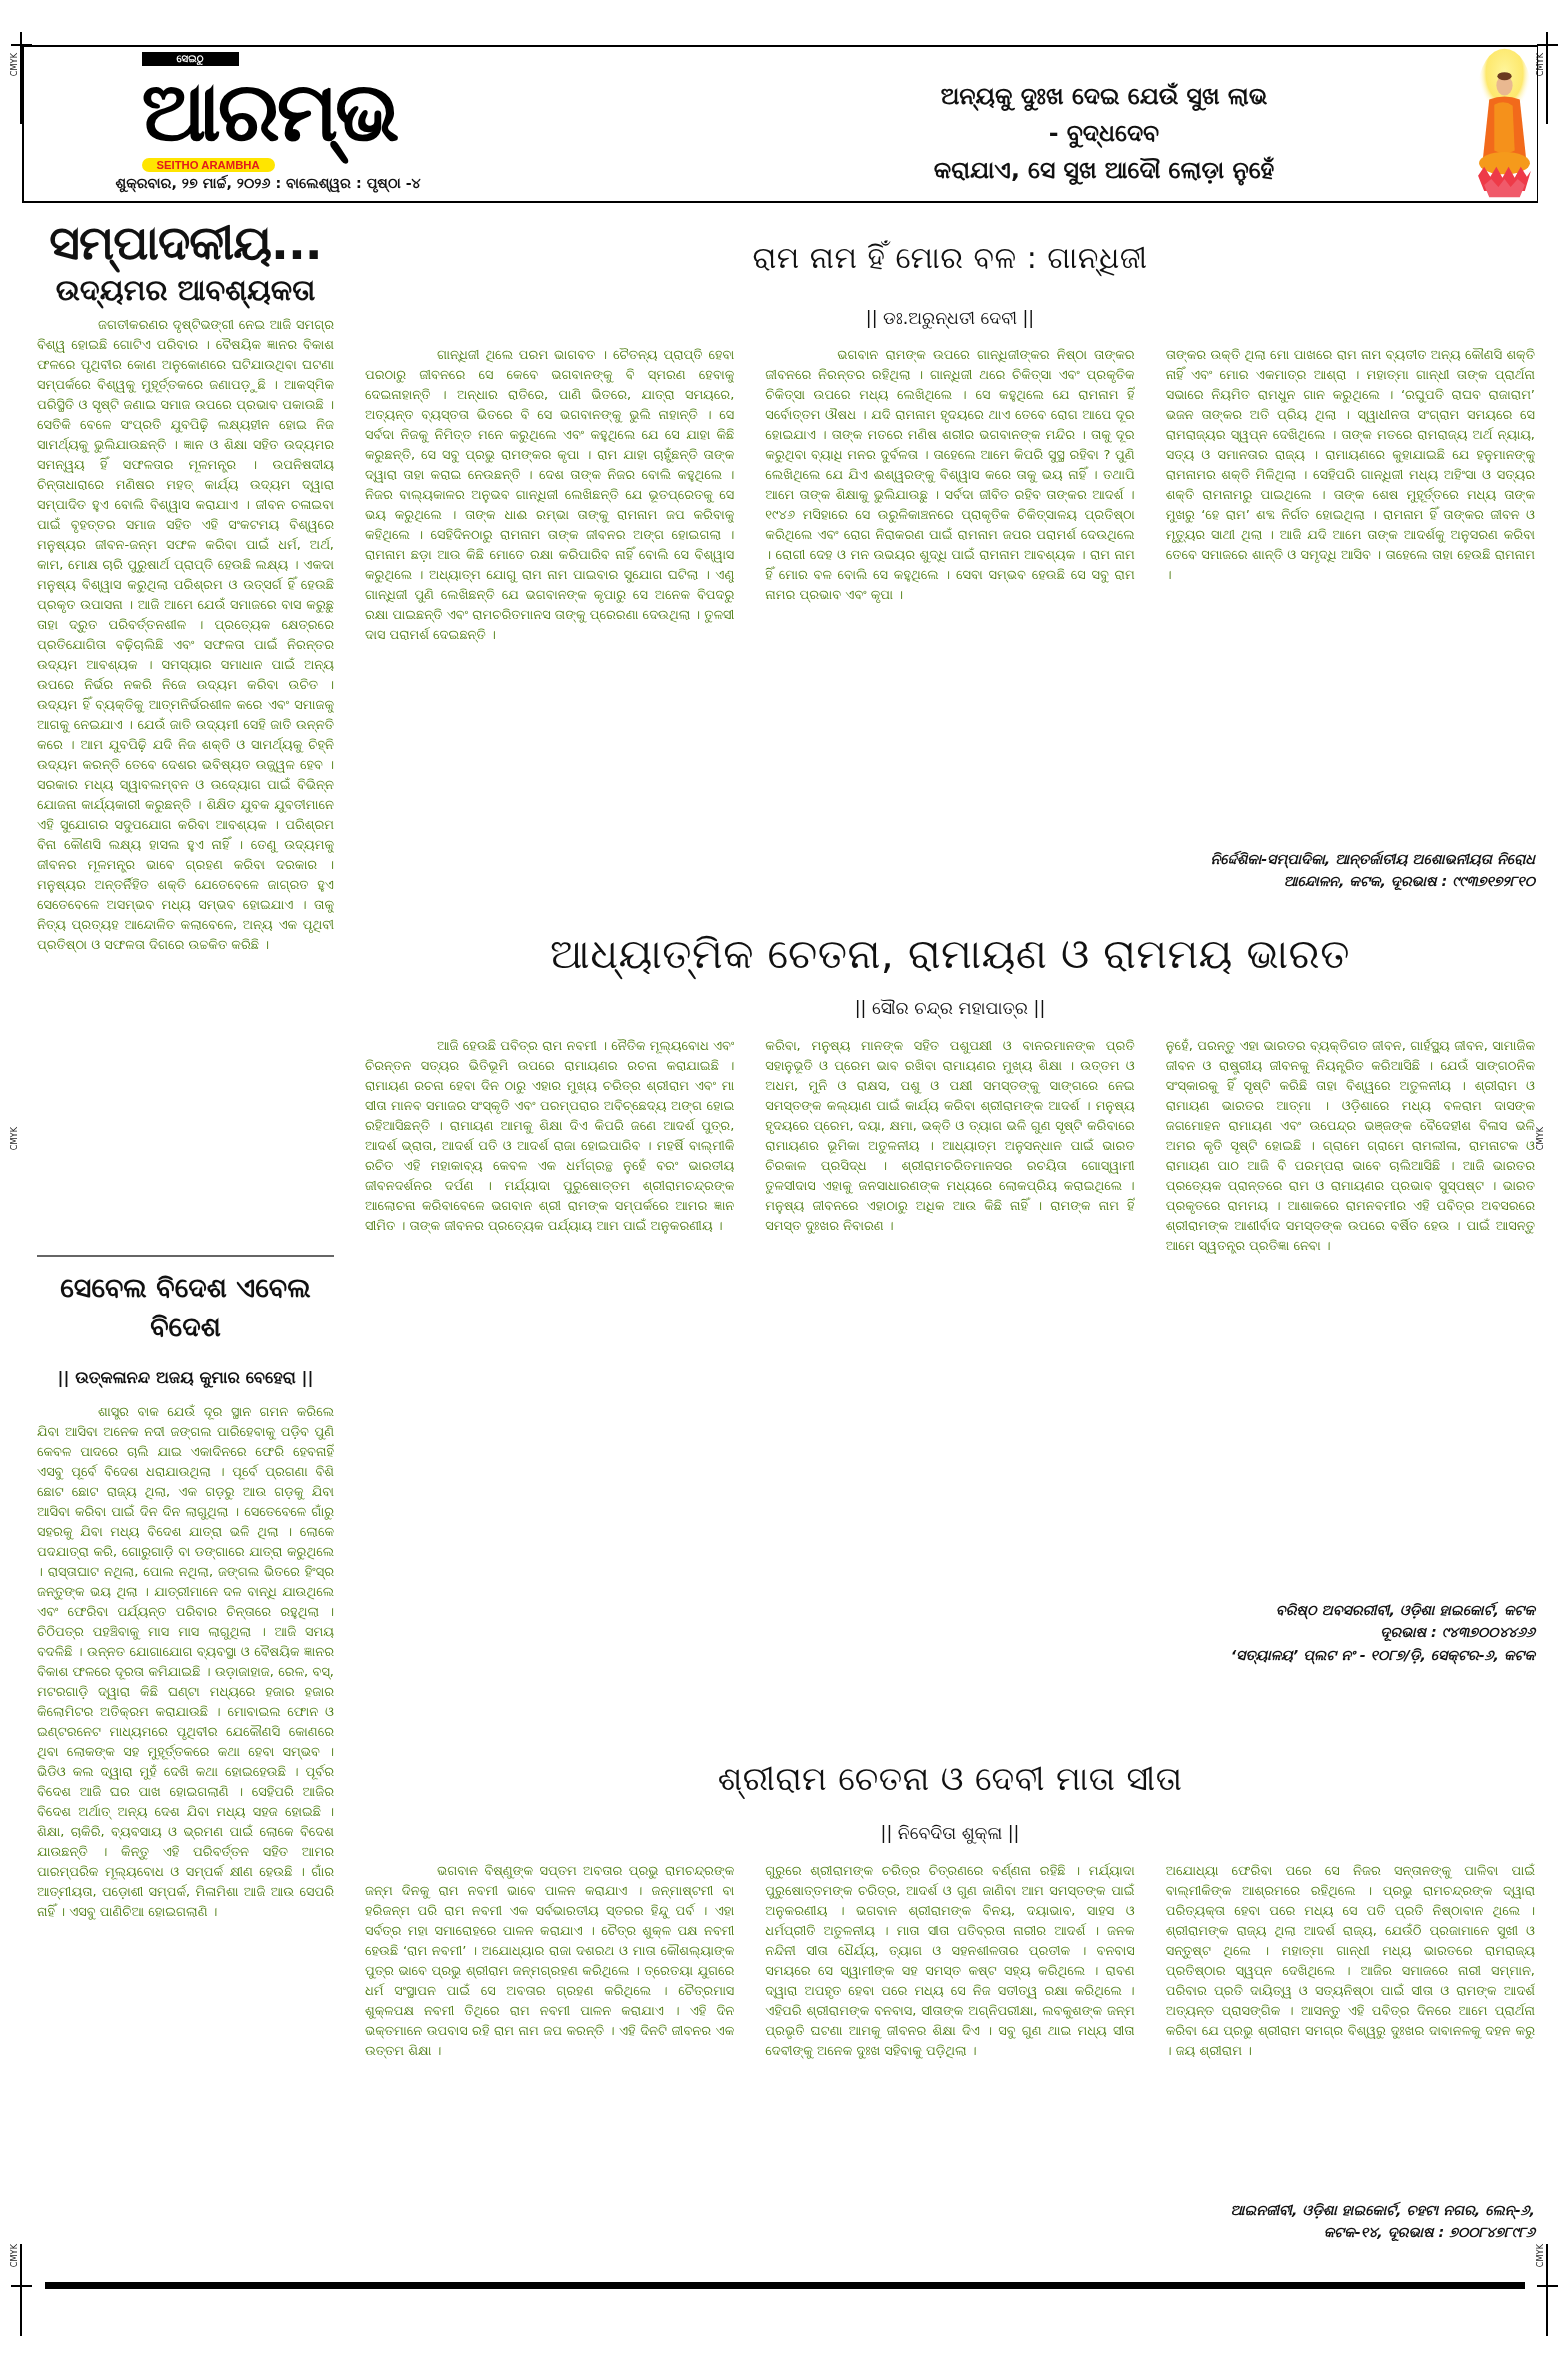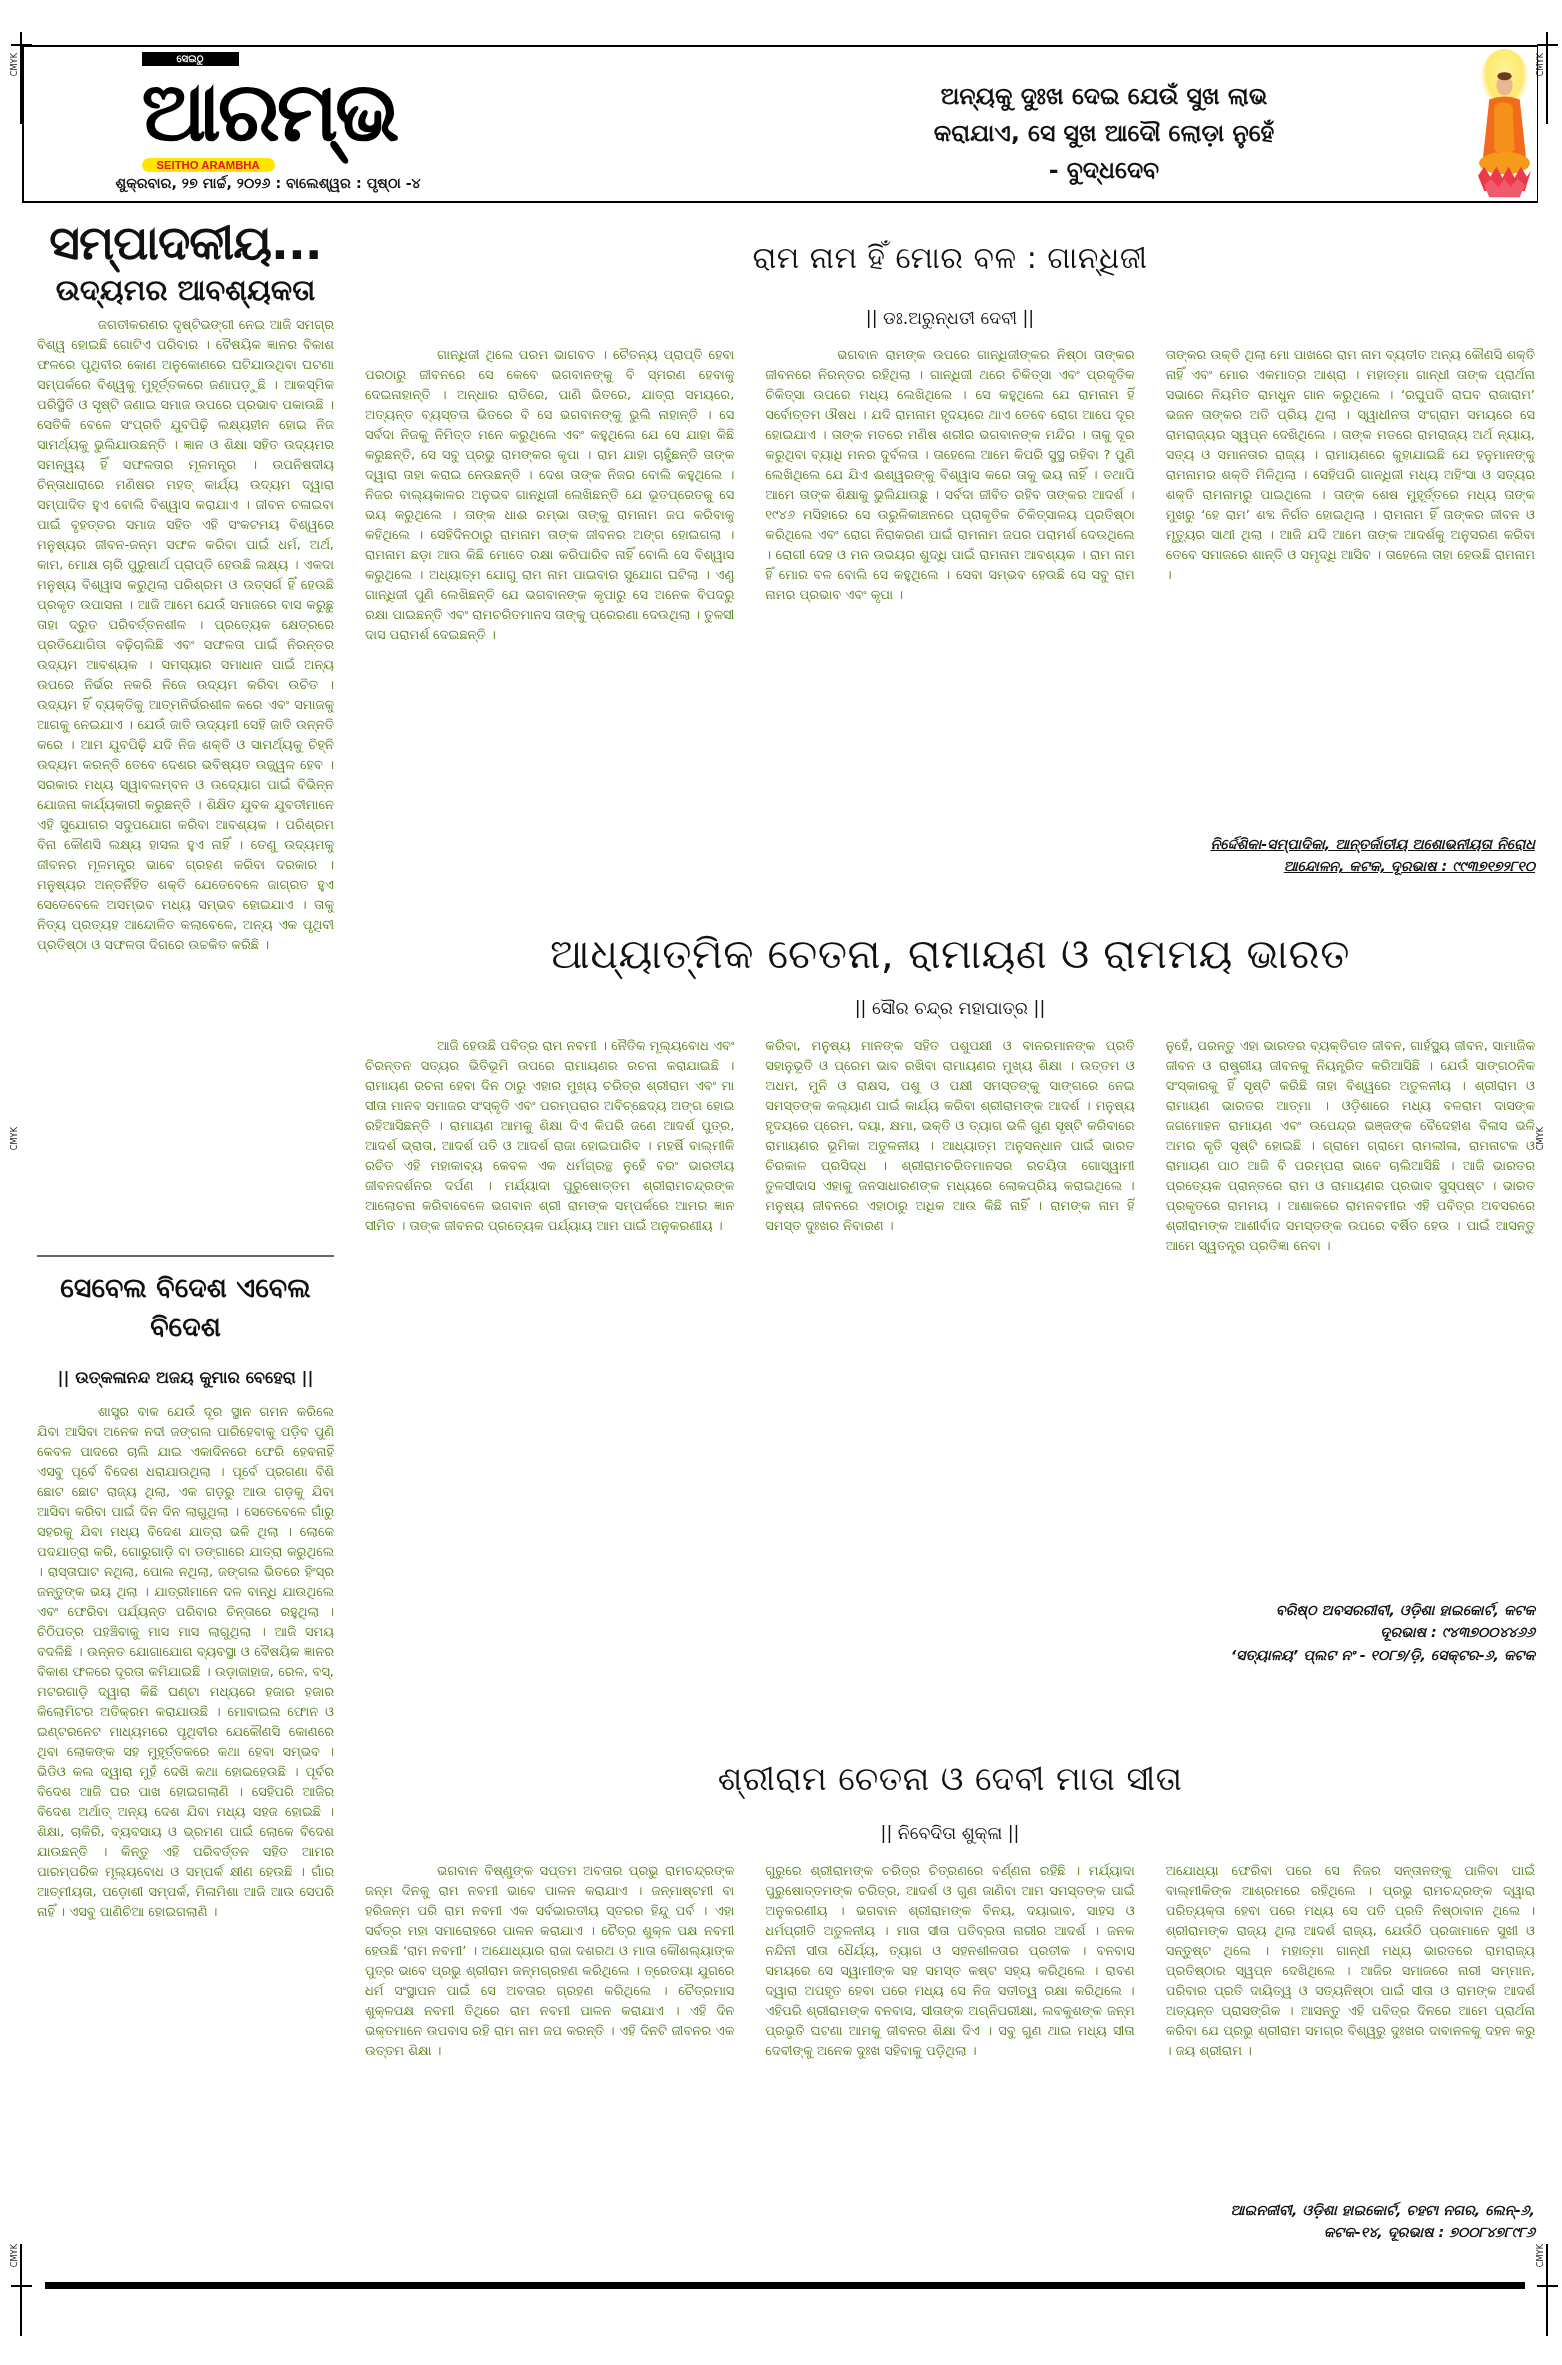--- a/index.html
+++ b/index.html
@@ -73,22 +73,22 @@
 <header class="masthead">
   <div class="logo-box" style="left:118px;">
     <div class="logo-top">ସେଇଠୁ</div>
     <div class="logo-main">ଆରମ୍ଭ</div>
     <div class="logo-tag">SEITHO ARAMBHA</div>
   </div>
   <div class="dateline">ଶୁକ୍ରବାର, ୨୭ ମାର୍ଚ୍ଚ, ୨୦୨୬ : ବାଲେଶ୍ୱର : ପୃଷ୍ଠା -୪</div>
 
   <div class="quote">
     <div>ଅନ୍ୟକୁ ଦୁଃଖ ଦେଇ ଯେଉଁ ସୁଖ ଲାଭ</div>
+    <div>- ବୁଦ୍ଧଦେବ</div>
     <div>କରାଯାଏ, ସେ ସୁଖ ଆଦୌ ଲୋଡ଼ା ନୁହେଁ</div>
-    <div>- ବୁଦ୍ଧଦେବ</div>
   </div>
 
   <div class="buddha">
     <svg width="61" height="154" viewBox="0 0 120 300">
       <defs>
         <radialGradient id="halo" cx="50%" cy="30%" r="50%">
           <stop offset="0%" stop-color="#fff6a0"></stop>
           <stop offset="70%" stop-color="#fde34a" stop-opacity="0.8"></stop>
           <stop offset="100%" stop-color="#ffffff" stop-opacity="0"></stop>
         </radialGradient>
@@ -123,21 +123,21 @@
 
   <div class="col-main">
     <article class="article" style="top:0;">
       <h2 class="main-headline" style="margin-top:21px;">ରାମ ନାମ ହିଁ ମୋର ବଳ : ଗାନ୍ଧିଜୀ</h2>
       <div class="byline" style="font-weight:normal; font-size:17.4px; margin:23.6px 0 13.3px;">|| ଡଃ.ଅରୁନ୍ଧତୀ ଦେବୀ ||</div>
       <div class="cols3">
         <p class="body-text first" style="height:553px; overflow:hidden;">ଗାନ୍ଧିଜୀ ଥିଲେ ପରମ ଭାଗବତ । ଚୈତନ୍ୟ ପ୍ରାପ୍ତି ହେବା ପରଠାରୁ ଜୀବନରେ ସେ କେବେ ଭଗବାନଙ୍କୁ ବି ସ୍ମରଣ ହେବାକୁ ଦେଇନାହାନ୍ତି । ଅନ୍ଧାର ରାତିରେ, ପାଣି ଭିତରେ, ଯାତ୍ରା ସମୟରେ, ଅତ୍ୟନ୍ତ ବ୍ୟସ୍ତତା ଭିତରେ ବି ସେ ଭଗବାନଙ୍କୁ ଭୁଲି ନାହାନ୍ତି । ସେ ସର୍ବଦା ନିଜକୁ ନିମିତ୍ତ ମନେ କରୁଥିଲେ ଏବଂ କହୁଥିଲେ ଯେ ସେ ଯାହା କିଛି କରୁଛନ୍ତି, ସେ ସବୁ ପ୍ରଭୁ ରାମଙ୍କର କୃପା । ରାମ ଯାହା ଚାହୁଁଛନ୍ତି ତାଙ୍କ ଦ୍ୱାରା ତାହା କରାଇ ନେଉଛନ୍ତି । ଦେଶ ତାଙ୍କ ନିଜର ବୋଲି କହୁଥିଲେ । ନିଜର ବାଲ୍ୟକାଳର ଅନୁଭବ ଗାନ୍ଧିଜୀ ଲେଖିଛନ୍ତି ଯେ ଭୂତପ୍ରେତକୁ ସେ ଭୟ କରୁଥିଲେ । ତାଙ୍କ ଧାଈ ରମ୍ଭା ତାଙ୍କୁ ରାମନାମ ଜପ କରିବାକୁ କହିଥିଲେ । ସେହିଦିନଠାରୁ ରାମନାମ ତାଙ୍କ ଜୀବନର ଅଙ୍ଗ ହୋଇଗଲା । ରାମନାମ ଛଡ଼ା ଆଉ କିଛି ମୋତେ ରକ୍ଷା କରିପାରିବ ନାହିଁ ବୋଲି ସେ ବିଶ୍ୱାସ କରୁଥିଲେ । ଅଧ୍ୟାତ୍ମ ଯୋଗୁ ରାମ ନାମ ପାଇବାର ସୁଯୋଗ ଘଟିଲା । ଏଣୁ ଗାନ୍ଧିଜୀ ପୁଣି ଲେଖିଛନ୍ତି ଯେ ଭଗବାନଙ୍କ କୃପାରୁ ସେ ଅନେକ ବିପଦରୁ ରକ୍ଷା ପାଇଛନ୍ତି ଏବଂ ରାମଚରିତମାନସ ତାଙ୍କୁ ପ୍ରେରଣା ଦେଉଥିଲା । ତୁଳସୀ ଦାସ ପରାମର୍ଶ ଦେଇଛନ୍ତି ।</p>
         <p class="body-text first" style="height:553px; overflow:hidden;">ଭଗବାନ ରାମଙ୍କ ଉପରେ ଗାନ୍ଧିଜୀଙ୍କର ନିଷ୍ଠା ତାଙ୍କର ଜୀବନରେ ନିରନ୍ତର ରହିଥିଲା । ଗାନ୍ଧିଜୀ ଥରେ ଚିକିତ୍ସା ଏବଂ ପ୍ରକୃତିକ ଚିକିତ୍ସା ଉପରେ ମଧ୍ୟ ଲେଖିଥିଲେ । ସେ କହୁଥିଲେ ଯେ ରାମନାମ ହିଁ ସର୍ବୋତ୍ତମ ଔଷଧ । ଯଦି ରାମନାମ ହୃଦୟରେ ଥାଏ ତେବେ ରୋଗ ଆପେ ଦୂର ହୋଇଯାଏ । ତାଙ୍କ ମତରେ ମଣିଷ ଶରୀର ଭଗବାନଙ୍କ ମନ୍ଦିର । ତାକୁ ଦୂର କରୁଥିବା ବ୍ୟାଧି ମନର ଦୁର୍ବଳତା । ତାହେଲେ ଆମେ କିପରି ସୁସ୍ଥ ରହିବା ? ପୁଣି ଲେଖିଥିଲେ ଯେ ଯିଏ ଈଶ୍ୱରଙ୍କୁ ବିଶ୍ୱାସ କରେ ତାକୁ ଭୟ ନାହିଁ । ତଥାପି ଆମେ ତାଙ୍କ ଶିକ୍ଷାକୁ ଭୁଲିଯାଉଛୁ । ସର୍ବଦା ଜୀବିତ ରହିବ ତାଙ୍କର ଆଦର୍ଶ । ୧୯୪୬ ମସିହାରେ ସେ ଉରୁଳିକାଞ୍ଚନରେ ପ୍ରାକୃତିକ ଚିକିତ୍ସାଳୟ ପ୍ରତିଷ୍ଠା କରିଥିଲେ ଏବଂ ରୋଗ ନିରାକରଣ ପାଇଁ ରାମନାମ ଜପର ପରାମର୍ଶ ଦେଉଥିଲେ । ରୋଗୀ ଦେହ ଓ ମନ ଉଭୟର ଶୁଦ୍ଧି ପାଇଁ ରାମନାମ ଆବଶ୍ୟକ । ରାମ ନାମ ହିଁ ମୋର ବଳ ବୋଲି ସେ କହୁଥିଲେ । ସେବା ସମ୍ଭବ ହେଉଛି ସେ ସବୁ ରାମ ନାମର ପ୍ରଭାବ ଏବଂ କୃପା ।</p>
         <div>
           <p class="body-text" style="height:482px; overflow:hidden;">ତାଙ୍କର ଉକ୍ତି ଥିଲା ମୋ ପାଖରେ ରାମ ନାମ ବ୍ୟତୀତ ଅନ୍ୟ କୌଣସି ଶକ୍ତି ନାହିଁ ଏବଂ ମୋର ଏକମାତ୍ର ଆଶ୍ରା । ମହାତ୍ମା ଗାନ୍ଧୀ ତାଙ୍କ ପ୍ରାର୍ଥନା ସଭାରେ ନିୟମିତ ରାମଧୁନ ଗାନ କରୁଥିଲେ । ‘ରଘୁପତି ରାଘବ ରାଜାରାମ’ ଭଜନ ତାଙ୍କର ଅତି ପ୍ରିୟ ଥିଲା । ସ୍ୱାଧୀନତା ସଂଗ୍ରାମ ସମୟରେ ସେ ରାମରାଜ୍ୟର ସ୍ୱପ୍ନ ଦେଖିଥିଲେ । ତାଙ୍କ ମତରେ ରାମରାଜ୍ୟ ଅର୍ଥ ନ୍ୟାୟ, ସତ୍ୟ ଓ ସମାନତାର ରାଜ୍ୟ । ରାମାୟଣରେ କୁହାଯାଇଛି ଯେ ହନୁମାନଙ୍କୁ ରାମନାମର ଶକ୍ତି ମିଳିଥିଲା । ସେହିପରି ଗାନ୍ଧିଜୀ ମଧ୍ୟ ଅହିଂସା ଓ ସତ୍ୟର ଶକ୍ତି ରାମନାମରୁ ପାଇଥିଲେ । ତାଙ୍କ ଶେଷ ମୁହୂର୍ତ୍ତରେ ମଧ୍ୟ ତାଙ୍କ ମୁଖରୁ ‘ହେ ରାମ’ ଶବ୍ଦ ନିର୍ଗତ ହୋଇଥିଲା । ରାମନାମ ହିଁ ତାଙ୍କର ଜୀବନ ଓ ମୃତ୍ୟୁର ସାଥୀ ଥିଲା । ଆଜି ଯଦି ଆମେ ତାଙ୍କ ଆଦର୍ଶକୁ ଅନୁସରଣ କରିବା ତେବେ ସମାଜରେ ଶାନ୍ତି ଓ ସମୃଦ୍ଧି ଆସିବ । ତାହେଲେ ତାହା ହେଉଛି ରାମନାମ ।</p>
-          <div class="author-footer" style="margin-top:6px;text-decoration:underline;">
+          <div class="author-footer" style="margin-top:21px;">
             <div>ନିର୍ଦ୍ଦେଶିକା-ସମ୍ପାଦିକା, ଆନ୍ତର୍ଜାତୀୟ ଅଶୋଭନୀୟତା ନିରୋଧ</div>
             <div>ଆନ୍ଦୋଳନ, କଟକ, ଦୂରଭାଷ : ୯୯୩୭୧୭୨୮୧୦</div>
           </div>
         </div>
       </div>
     </article>
 
     <article class="article" style="top:717px;">
       <h2 class="main-headline" style="font-size:41px;">ଆଧ୍ୟାତ୍ମିକ ଚେତନା, ରାମାୟଣ ଓ ରାମମୟ ଭାରତ</h2>
       <div class="byline" style="font-weight:normal; font-size:17.4px; margin:18.4px 0 13.3px;">|| ସୌର ଚନ୍ଦ୍ର ମହାପାତ୍ର ||</div>

